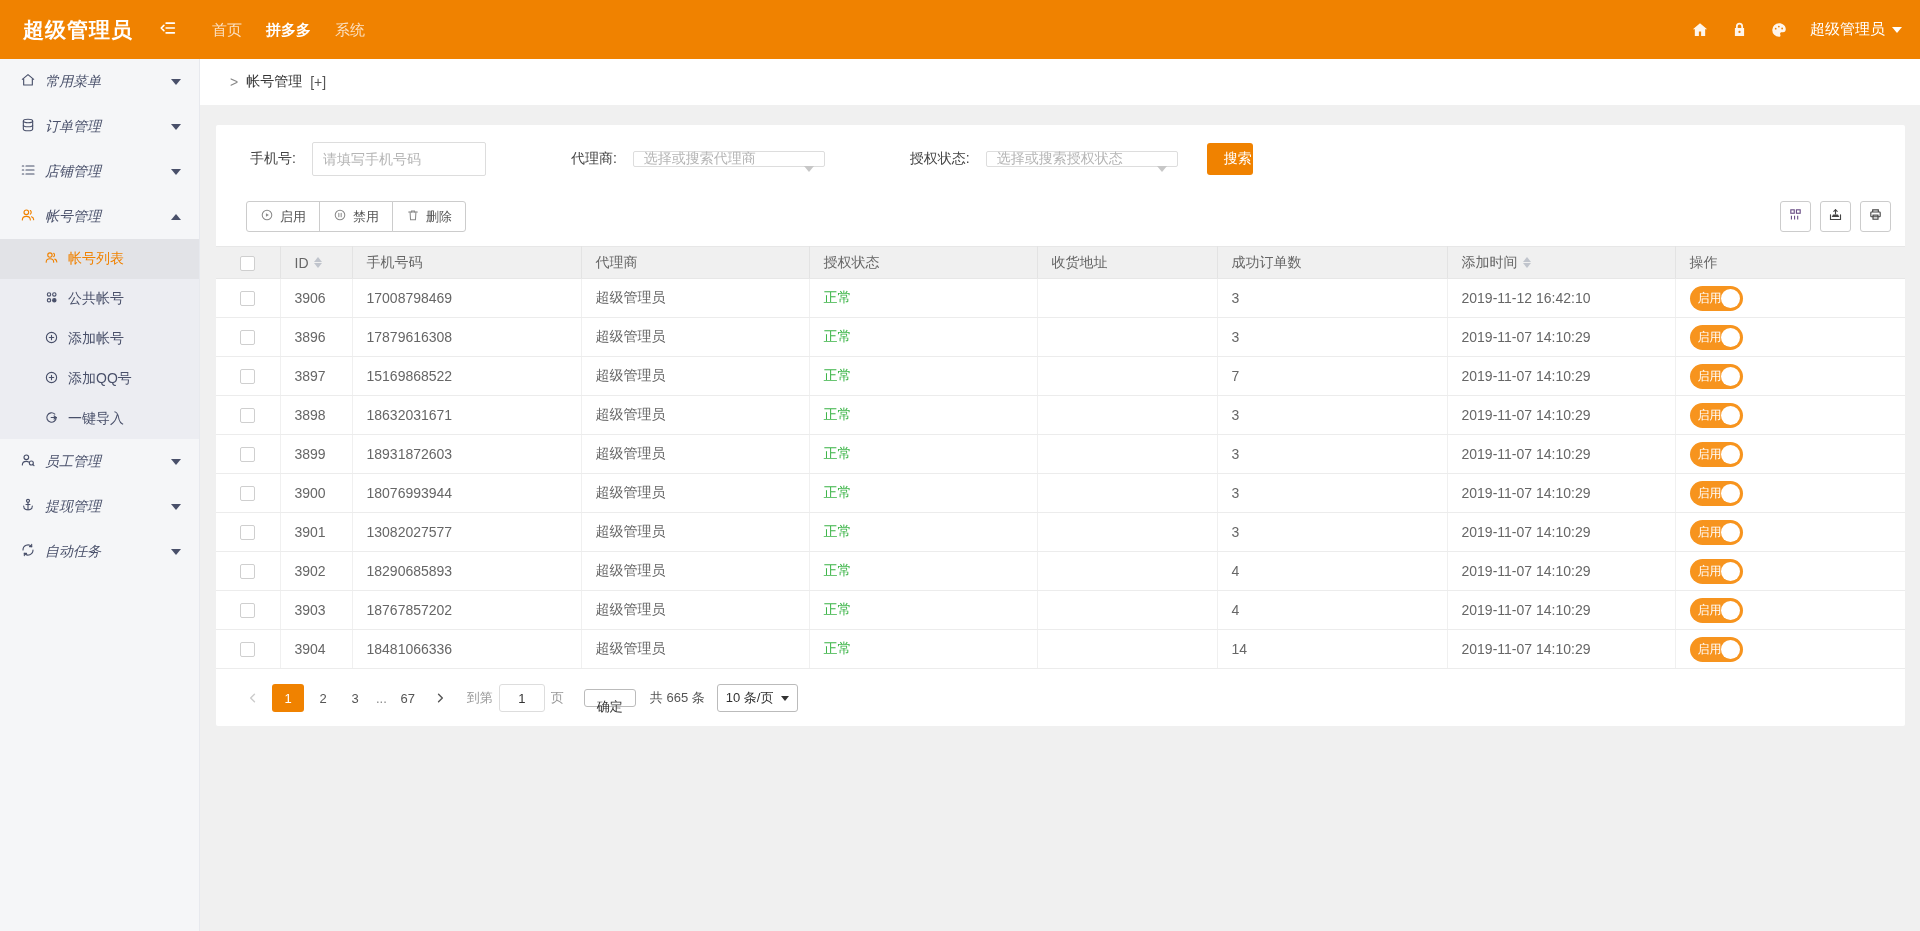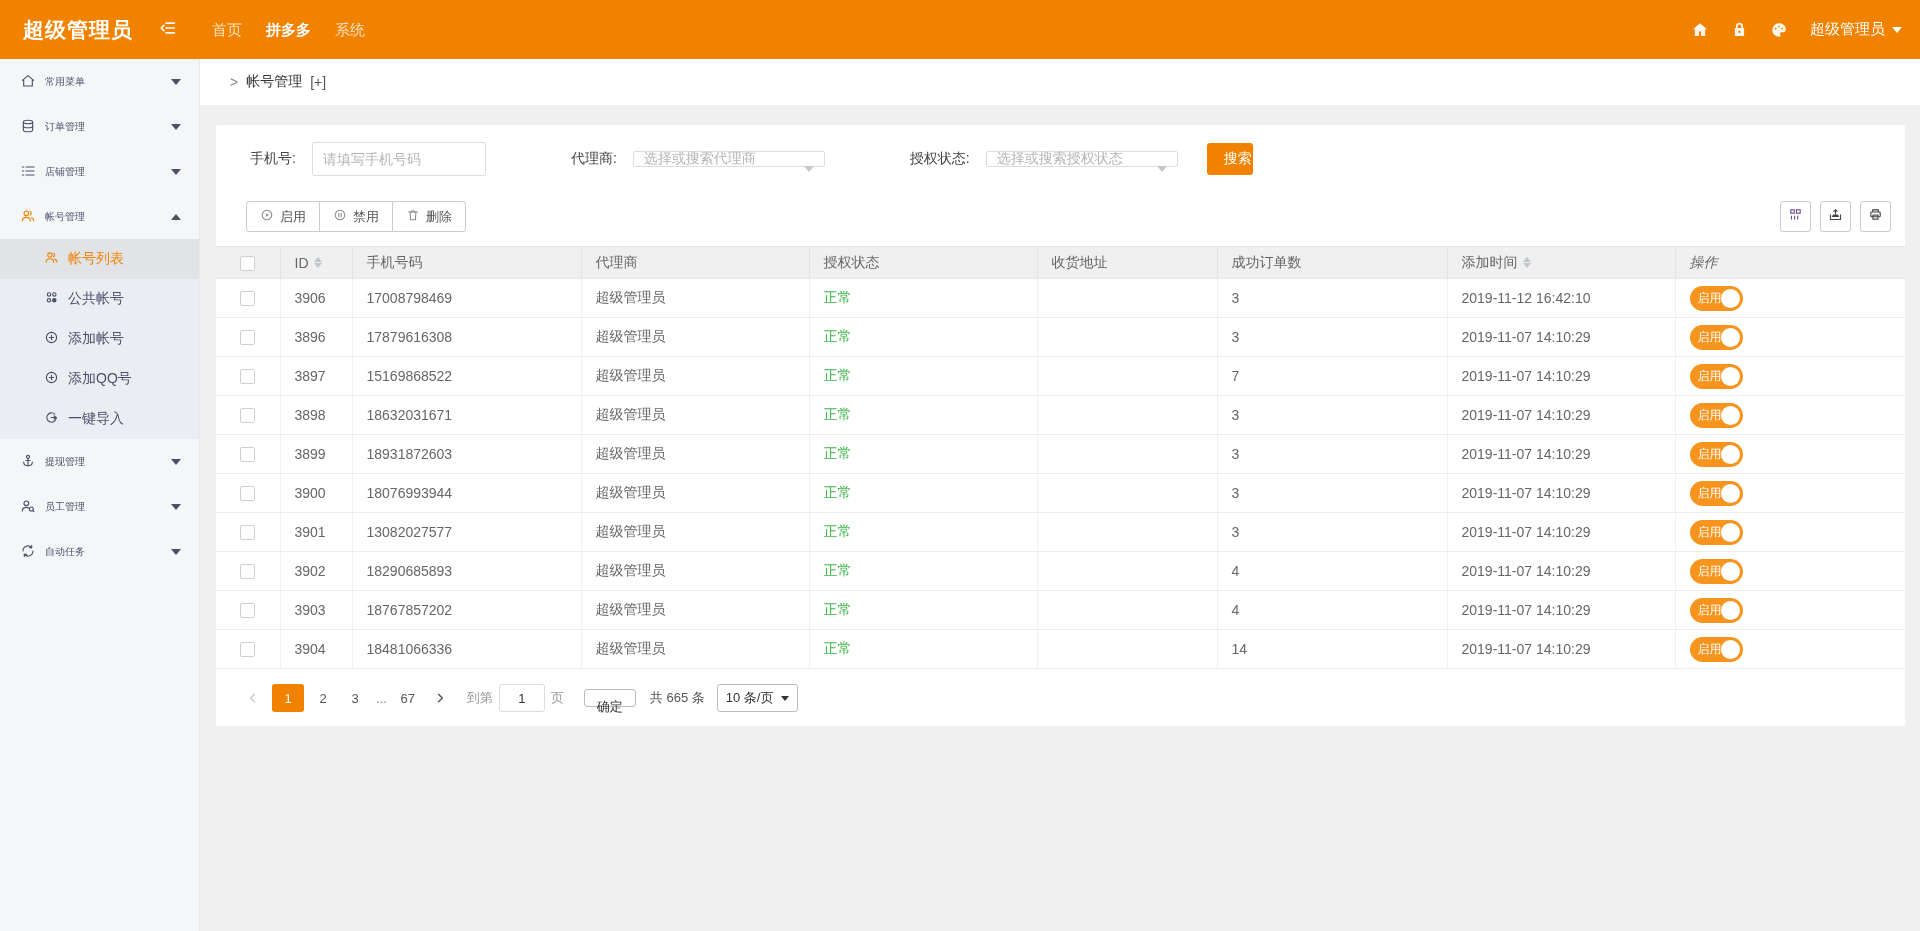--- a/index.html
+++ b/index.html
@@ -13,21 +13,21 @@
   .top-nav .nav-item { padding:0 12px; font-size:15px; line-height:59px; color:rgba(255,255,255,.75); cursor:pointer; }
   .top-nav .nav-item.active { color:#fff; font-weight:bold; }
   .top-right { position:absolute; right:18px; top:0; height:59px; display:flex; align-items:center; gap:22px; }
   .top-right .tbtn { display:flex; align-items:center; color:rgba(255,255,255,.92); cursor:pointer; }
   .user-chip { display:flex; align-items:center; gap:7px; font-size:15px; color:#fff; cursor:pointer; }
   .caret-dn { width:0; height:0; border-left:5px solid transparent; border-right:5px solid transparent; border-top:6px solid #fff; display:inline-block; }
 
   
   .layout { display:flex; height:872px; }
   .sidebar { width:200px; background:#f5f6f8; border-right:1px solid #e7e9ee; flex:none; }
-  .s-item { height:45px; display:flex; align-items:center; padding:0 18px 0 20px; color:#49506a; font-size:10px; cursor:pointer; position:relative; }
+  .s-item { height:45px; display:flex; align-items:center; padding:0 18px 0 20px; color:#49506a; font-size:14px; cursor:pointer; position:relative;font-style:italic; }
   .s-item .ic { margin-right:9px; flex:none; }
   .s-item .sp { flex:1; }
   .tri-dn { width:0; height:0; border-left:5px solid transparent; border-right:5px solid transparent; border-top:6px solid #49506a; }
   .tri-up { width:0; height:0; border-left:5px solid transparent; border-right:5px solid transparent; border-bottom:6px solid #49506a; }
   .s-item.expanded .ic { color:#f08200; }
   .submenu { background:#ecedf2; }
   .s-sub { height:40px; display:flex; align-items:center; padding-left:44px; color:#49506a; font-size:14px; cursor:pointer; }
   .s-sub .ic { margin-right:9px; }
   .s-sub.active { background:#e2e3e7; color:#f08200; }
 
@@ -54,21 +54,21 @@
   .gbtn { display:flex; align-items:center; gap:6px; height:31px; padding:0 13px; background:#fff; border:1px solid #ccc; font-size:13px; color:#555; cursor:pointer; margin-left:-1px; }
   .gbtn:first-child { border-radius:3px 0 0 3px; margin-left:0; }
   .gbtn:last-child { border-radius:0 3px 3px 0; }
   .tools .spacer { flex:1; }
   .sq-btn { width:31px; height:31px; border:1px solid #ccc; border-radius:3px; background:#fff; display:flex; align-items:center; justify-content:center; color:#555; margin-left:9px; cursor:pointer; }
 
   
   table { width:100%; border-collapse:collapse; margin-top:14px; table-layout:fixed; }
   col.c0{width:64px} col.c1{width:72px} col.c2{width:229px} col.c3{width:228px} col.c4{width:228px} col.c5{width:180px} col.c6{width:230px} col.c7{width:228px}
   thead th { height:32px; background:#f0f0f0; font-size:14px; font-weight:normal; color:#666; text-align:left; padding:0 0 0 14px; border-top:1px solid #e7e7e7; border-bottom:1px solid #e7e7e7; border-right:1px solid #e3e3e3; }
-  thead th:last-child { border-right:none;font-style:italic; }
+  thead th:last-child { border-right:none; }
   tbody td { height:39px; font-size:14px; color:#666; padding:0 0 0 14px; border-bottom:1px solid #ececec; border-right:1px solid #f0f0f0; }
   tbody td:last-child { border-right:none; }
   th.c-cb, td.c-cb { text-align:center; padding:0; }
   .cb { display:inline-block; width:15px; height:15px; border:1px solid #cfcfcf; border-radius:2px; background:#fff; vertical-align:middle; cursor:pointer; }
   .th-flex { display:flex; align-items:center; gap:5px; }
   .sort-ic { display:inline-flex; flex-direction:column; gap:1px; }
   .sort-ic i { width:0; height:0; border-left:4px solid transparent; border-right:4px solid transparent; display:block; }
   .sort-ic .up { border-bottom:5px solid #c0c4cc; }
   .sort-ic .dn { border-top:5px solid #c0c4cc; }
   td.ok { color:#3db549; }
@@ -212,36 +212,36 @@
         <span class="ic"><svg width="15" height="15" viewBox="0 0 24 24" fill="none" stroke="currentColor" stroke-width="1.8" stroke-linecap="round">
               <path d="M19.5 12a7.5 7.5 0 1 1-2.2-5.3"></path>
               <path d="M11.5 12h8"></path>
               <path d="m16.2 9.5 3.3 2.5-3.3 2.5"></path>
             </svg></span>
         <span>一键导入</span>
       </div>
     </div>
     <div class="s-item">
       <span class="ic"><svg width="16" height="16" viewBox="0 0 24 24" fill="none" stroke="currentColor" stroke-width="1.7" stroke-linecap="round">
+            <circle cx="9.5" cy="8" r="3.5"></circle>
+            <path d="M3.5 19.5c0-3.3 2.7-5.5 6-5.5 1.5 0 2.9.5 3.9 1.2"></path>
+            <circle cx="17" cy="16.5" r="3"></circle>
+            <path d="m19.2 18.7 1.8 1.8"></path>
+          </svg></span>
+      <span class="sp">员工管理</span>
+      <span class="tri-dn"></span>
+    </div>
+    <div class="s-item">
+      <span class="ic"><svg width="16" height="16" viewBox="0 0 24 24" fill="none" stroke="currentColor" stroke-width="1.7" stroke-linecap="round">
             <circle cx="12" cy="5.8" r="2.3"></circle>
             <path d="M12 8.1V19"></path>
             <path d="M5.5 13.5c0 3.7 2.8 5.7 6.5 5.7s6.5-2 6.5-5.7"></path>
             <path d="M9 11.2h6"></path>
           </svg></span>
       <span class="sp">提现管理</span>
-      <span class="tri-dn"></span>
-    </div>
-    <div class="s-item">
-      <span class="ic"><svg width="16" height="16" viewBox="0 0 24 24" fill="none" stroke="currentColor" stroke-width="1.7" stroke-linecap="round">
-            <circle cx="9.5" cy="8" r="3.5"></circle>
-            <path d="M3.5 19.5c0-3.3 2.7-5.5 6-5.5 1.5 0 2.9.5 3.9 1.2"></path>
-            <circle cx="17" cy="16.5" r="3"></circle>
-            <path d="m19.2 18.7 1.8 1.8"></path>
-          </svg></span>
-      <span class="sp">员工管理</span>
       <span class="tri-dn"></span>
     </div>
     <div class="s-item">
       <span class="ic"><svg width="16" height="16" viewBox="0 0 24 24" fill="none" stroke="currentColor" stroke-width="1.7" stroke-linecap="round">
             <path d="M19.5 12a7.5 7.5 0 0 1-13 5.1"></path>
             <path d="M4.5 12a7.5 7.5 0 0 1 13-5.1"></path>
             <path d="M17.5 3.6v3.3h-3.3"></path>
             <path d="M6.5 20.4v-3.3h3.3"></path>
           </svg></span>
       <span class="sp">自动任务</span>

